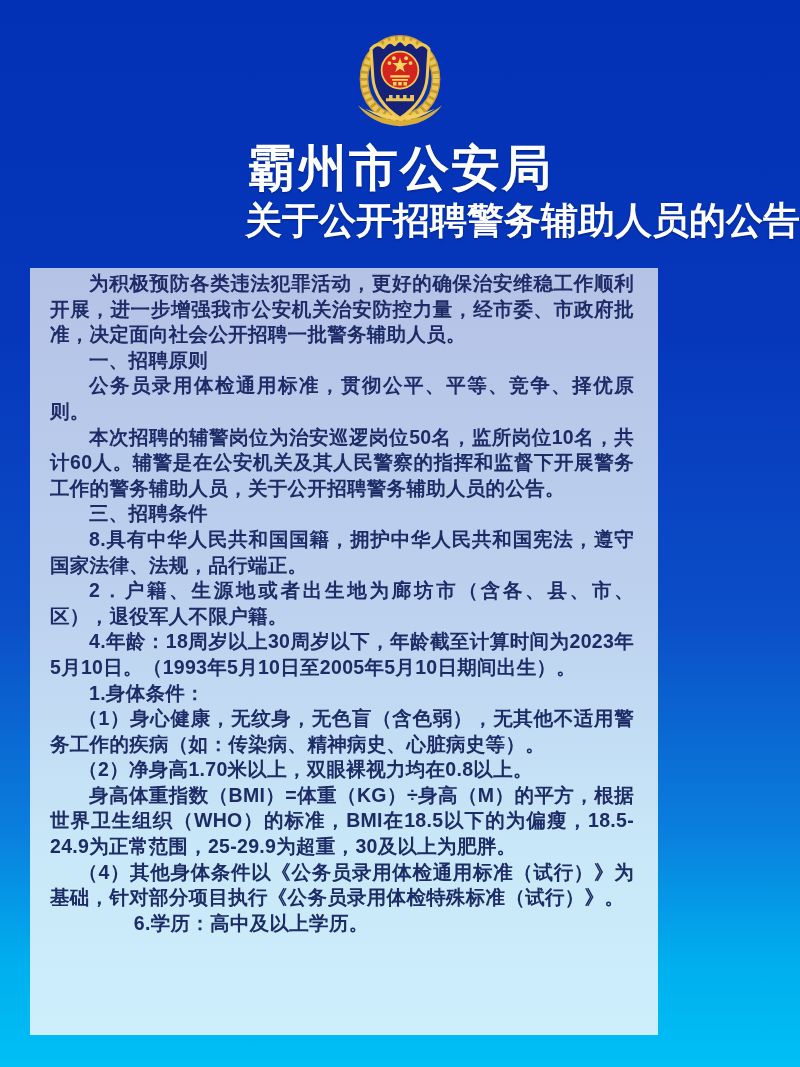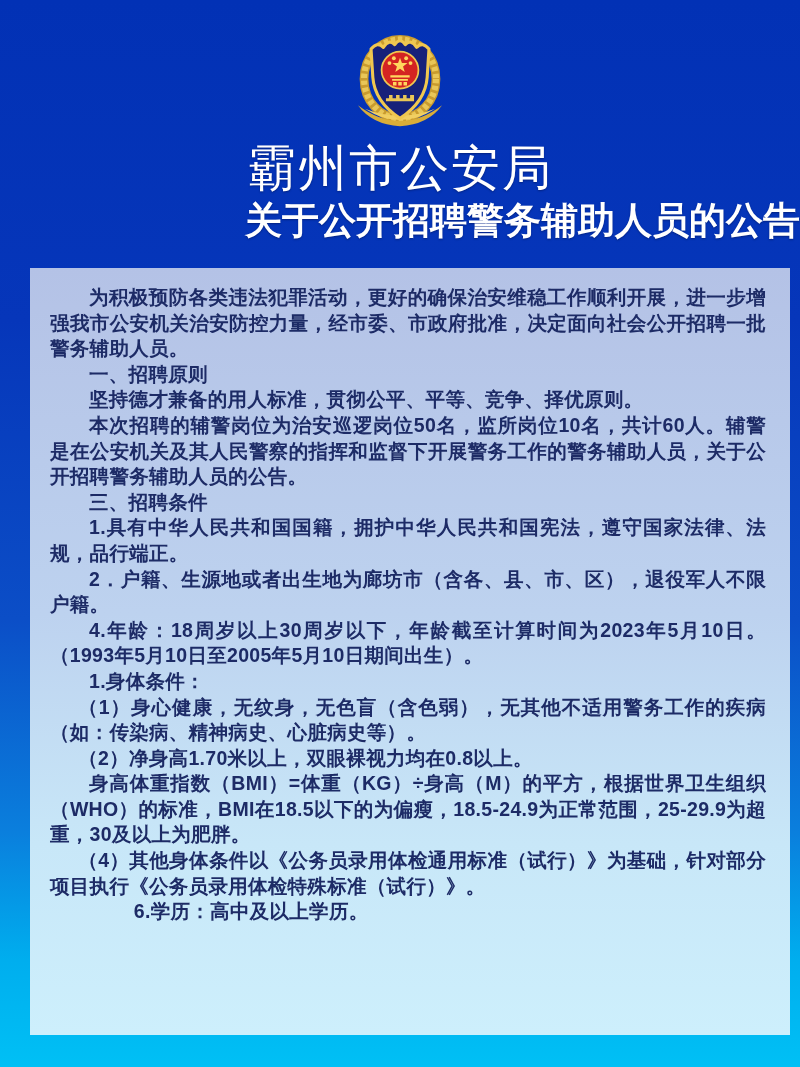--- a/index.html
+++ b/index.html
@@ -11,36 +11,36 @@
     position:relative;width:800px;height:1067px;
     background:linear-gradient(180deg,#0231b5 0%,#0636ba 30%,#0b4ec7 58%,#0a7fdd 78%,#00aeee 90%,#00c0f5 100%);
   }
   .emblem{
     position:absolute;top:28px;left:50%;transform:translateX(-50%);
     width:106px;height:100px;
   }
   .title-line1{
     position:absolute;top:142px;left:0;width:800px;
     text-align:center;color:#ffffff;
-    font-size:49px;font-weight:400;line-height:52px;
+    font-size:49px;font-weight:700;line-height:52px;
     letter-spacing:2px;
     text-shadow:0 1px 2px rgba(0,0,30,.35);
     margin:0;white-space:nowrap;
   }
   .title-line2{
     position:absolute;top:196px;left:0;width:800px;
     text-align:right;color:#ffffff;
     font-size:37px;font-weight:900;line-height:50px;
     text-shadow:0 1px 2px rgba(0,0,30,.35);
     margin:0;white-space:nowrap;
   }
   .content-panel{
-    position:absolute;left:30px;top:268px;width:760px;height:767px;
+    position:absolute;left:30px;top:268px;width:628px;height:767px;
     box-sizing:border-box;
-    padding:17px 24px 16px 20px;
+    padding:3px 24px 16px 20px;
     background:linear-gradient(180deg,#b4c2e6 0%,#bdd2ef 45%,#c8e7f8 75%,#cdeffc 100%);
   }
   .content-panel p{
     margin:0;
     color:#1d2b66;
     font-size:19.5px;
     font-weight:bold;
     line-height:25.6px;
     text-align:justify;
     letter-spacing:0.3px;
@@ -79,24 +79,24 @@
       <path d="M44,78 h3.5 v-3.5 h4 v3.5 h4 v-3.5 h4 v3.5 h4 v-3.5 h4 v3.5 h4 v-3.5 h4.5 v7 h-32 Z" fill="#e9c657" transform="translate(0,2)"></path>
     </svg>
   </div>
 
   <h1 class="title-line1">霸州市公安局</h1>
   <h1 class="title-line2">关于公开招聘警务辅助人员的公告</h1>
 
   <div class="content-panel">
     <p class="ind">为积极预防各类违法犯罪活动，更好的确保治安维稳工作顺利开展，进一步增强我市公安机关治安防控力量，经市委、市政府批准，决定面向社会公开招聘一批警务辅助人员。</p>
     <p class="ind">一、招聘原则</p>
-    <p class="ind">坚持德才兼备的用人标准，贯彻公平、平等、竞争、择优原则。</p>
+    <p class="ind">公务员录用体检通用标准，贯彻公平、平等、竞争、择优原则。</p>
     <p class="ind">本次招聘的辅警岗位为治安巡逻岗位50名，监所岗位10名，共计60人。辅警是在公安机关及其人民警察的指挥和监督下开展警务工作的警务辅助人员，关于公开招聘警务辅助人员的公告。</p>
     <p class="ind">三、招聘条件</p>
-    <p class="ind">1.具有中华人民共和国国籍，拥护中华人民共和国宪法，遵守国家法律、法规，品行端正。</p>
+    <p class="ind">8.具有中华人民共和国国籍，拥护中华人民共和国宪法，遵守国家法律、法规，品行端正。</p>
     <p class="ind">2．户籍、生源地或者出生地为廊坊市（含各、县、市、区），退役军人不限户籍。</p>
     <p class="ind">4.年龄：18周岁以上30周岁以下，年龄截至计算时间为2023年5月10日。（1993年5月10日至2005年5月10日期间出生）。</p>
     <p class="ind">1.身体条件：</p>
     <p class="ind-p">（1）身心健康，无纹身，无色盲（含色弱），无其他不适用警务工作的疾病（如：传染病、精神病史、心脏病史等）。</p>
     <p class="ind-p">（2）净身高1.70米以上，双眼裸视力均在0.8以上。</p>
     <p class="ind">身高体重指数（BMI）=体重（KG）÷身高（M）的平方，根据世界卫生组织（WHO）的标准，BMI在18.5以下的为偏瘦，18.5-24.9为正常范围，25-29.9为超重，30及以上为肥胖。</p>
     <p class="ind-p">（4）其他身体条件以《公务员录用体检通用标准（试行）》为基础，针对部分项目执行《公务员录用体检特殊标准（试行）》。</p>
     <p class="ind-xl">6.学历：高中及以上学历。</p>
   </div>
 

